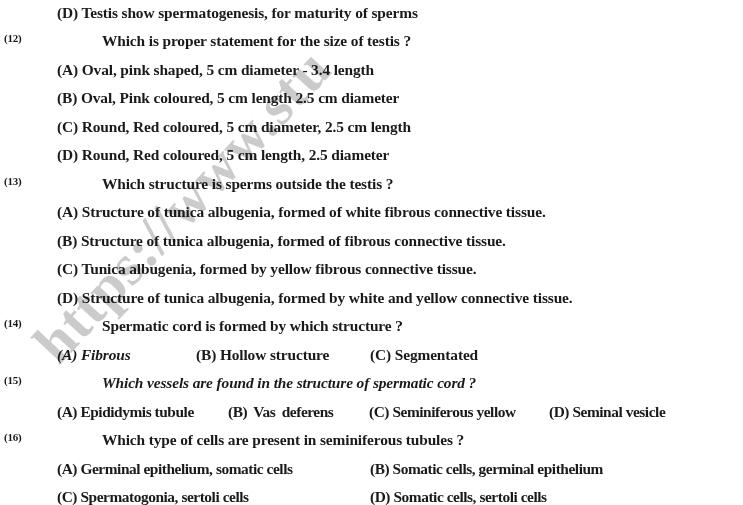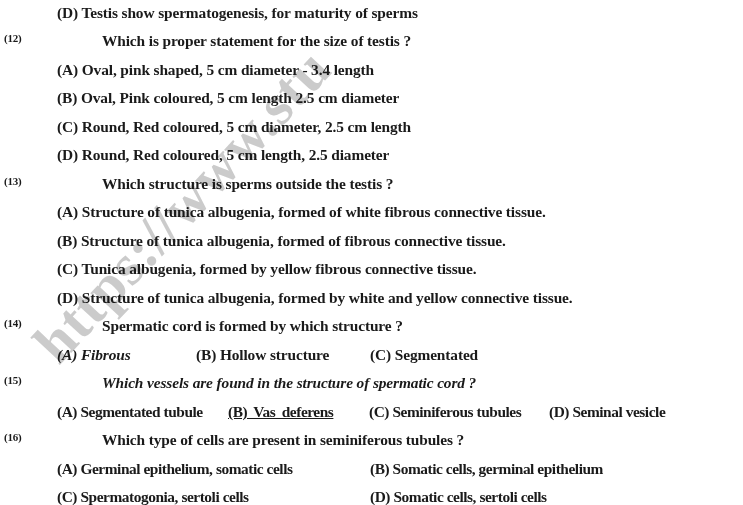--- a/index.html
+++ b/index.html
@@ -65,21 +65,21 @@
     left: 4px;
     font-size: 11px;
     font-weight: 700;
     letter-spacing: -0.2px;
     white-space: nowrap;
   }
 
   .qtext  { left: 58px; margin-left: 44px; }
   .opt    { left: 57px; }
 
-  .opt-wide-space { word-spacing: 3px; text-decoration: underline; }
+  .opt-wide-space { word-spacing: 3px; }
   .tight { letter-spacing: -0.45px; }
 </style>
 </head>
 <body>
 
 <div id="watermark-layer">
   <div id="watermark-text">https://www.stu</div>
 </div>
 
 <div id="page">
@@ -105,23 +105,23 @@
   <div class="qnum" style="top:317px;">(14)</div>
   <div class="line qtext" style="top:317px;">Spermatic cord is formed by which structure ?</div>
 
   <div class="line" style="top:346px; left:57px;font-style:italic;">(A) Fibrous</div>
   <div class="line" style="top:346px; left:196px;">(B) Hollow structure</div>
   <div class="line" style="top:346px; left:370px;">(C) Segmentated</div>
 
   <div class="qnum" style="top:374px;">(15)</div>
   <div class="line qtext" style="top:374px;font-style:italic;">Which vessels are found in the structure of spermatic cord ?</div>
 
-  <div class="line tight" style="top:403px; left:57px;">(A) Segmentated tubule</div>
+  <div class="line tight" style="top:403px; left:57px;">(A) Epididymis tubule</div>
   <div class="line tight opt-wide-space" style="top:403px; left:228px;">(B)  Vas  deferens</div>
-  <div class="line tight" style="top:403px; left:369px;">(C) Seminiferous tubules</div>
+  <div class="line tight" style="top:403px; left:369px;">(C) Seminiferous yellow</div>
   <div class="line tight" style="top:403px; left:549px;text-align:right;">(D) Seminal vesicle</div>
 
   <div class="qnum" style="top:431px;">(16)</div>
   <div class="line tight" style="top:460px; left:57px;">(A) Germinal epithelium, somatic cells</div>
 
   <div class="line qtext" style="top:431px;">Which type of cells are present in seminiferous tubules ?</div>
   <div class="line tight" style="top:488px; left:57px;">(C) Spermatogonia, sertoli cells</div>
   <div class="line tight" style="top:460px; left:370px;">(B) Somatic cells, germinal epithelium</div>
   <div class="line tight" style="top:488px; left:370px;">(D) Somatic cells, sertoli cells</div>
 

